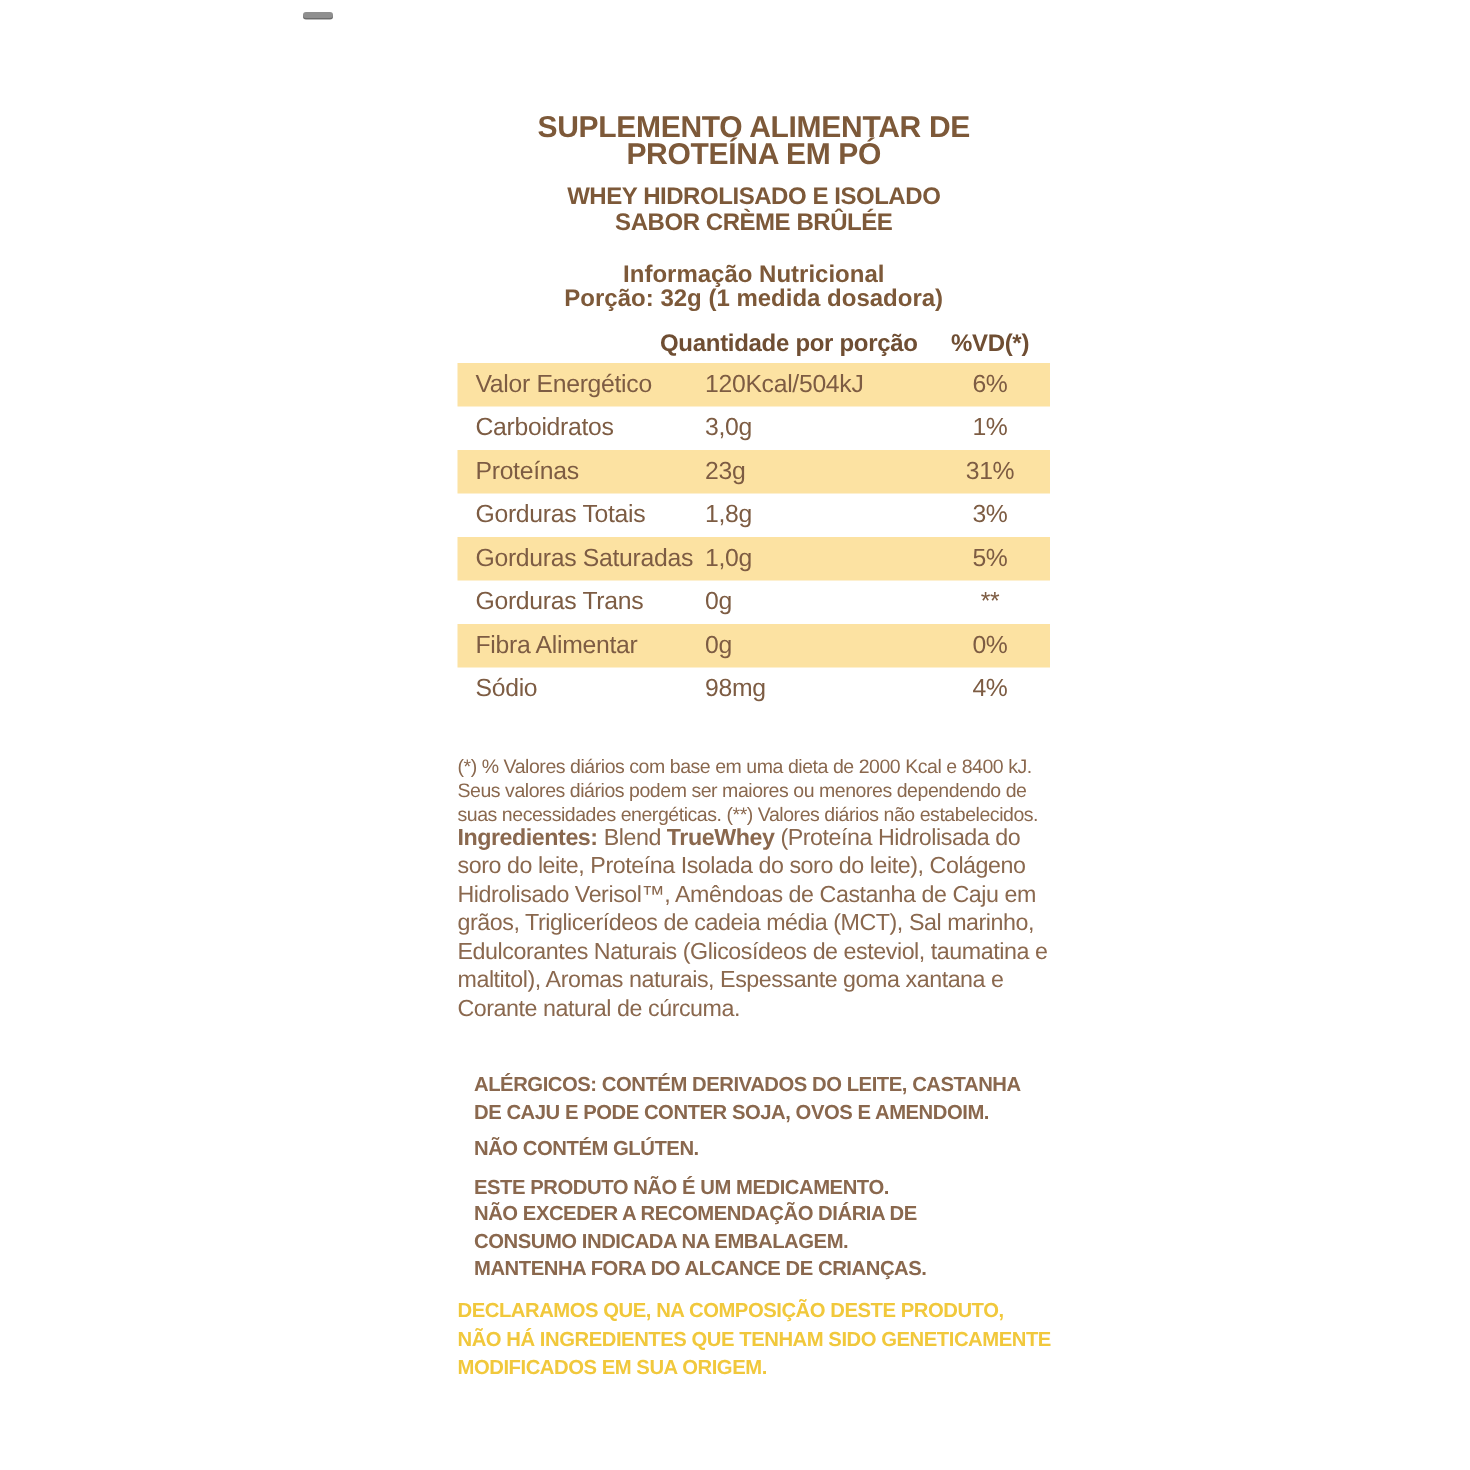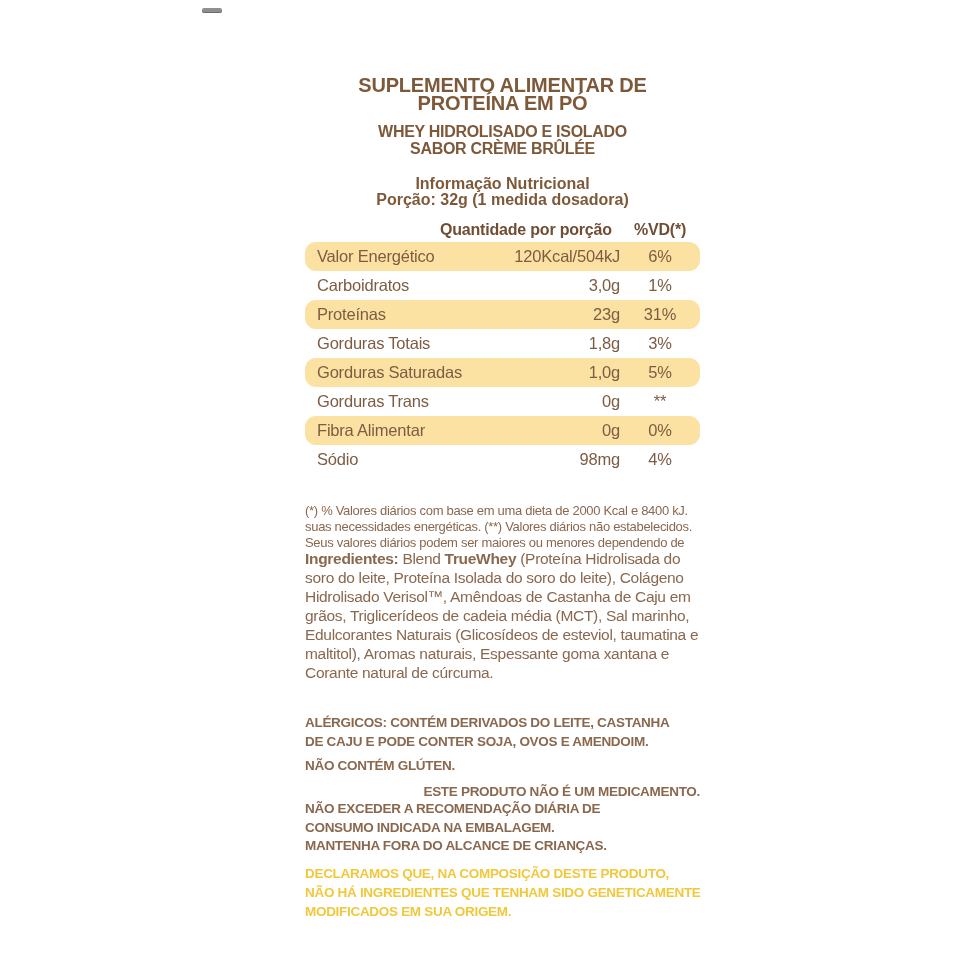--- a/index.html
+++ b/index.html
@@ -44,40 +44,40 @@
   }
   .t-head .t-label{flex:1;}
   .t-head .t-qty{width:150px;text-align:center;white-space:nowrap;}
   .t-head .t-qty > span{position:relative;left:-30px;}
   .t-head .t-vd{width:80px;text-align:center;white-space:nowrap;}
   .t-body{top:242px;}
   .t-row{
     display:flex;align-items:center;height:29px;
     font-size:16.5px;color:var(--table-brown);letter-spacing:-0.2px;
   }
-  .t-row.hl{background:var(--highlight-bg);border-radius:11px;}
+  .t-row.hl{background:var(--highlight-bg);}
   .t-row .t-label{flex:1;padding-left:12px;}
-  .t-row .t-qty{width:150px;text-align:right;}
+  .t-row .t-qty{width:150px;text-align:left;}
   .t-row .t-vd{width:80px;text-align:center;}
   .footnote{
     top:503px;font-size:13px;line-height:16px;letter-spacing:-0.3px;
     color:var(--body-brown);white-space:nowrap;
   }
   .ingredients{
     top:549px;width:400px;font-size:15.5px;line-height:19px;
     letter-spacing:-0.3px;color:var(--body-brown);
   }
   .ingredients strong{font-weight:bold;text-align:center;}
   .warn{
     font-size:13.5px;line-height:19px;font-weight:bold;
-    letter-spacing:-0.3px;color:var(--body-brown);white-space:nowrap;
+    letter-spacing:-0.3px;color:var(--body-brown);white-space:nowrap;margin-left:11px;
   }
   .w-allergens{top:713px;}
   .w-gluten{top:756px;}
-  .w-medicine{top:782px;text-align:right;}
+  .w-medicine{top:782px;}
   .w-daily{top:799px;}
   .w-children{top:836px;}
   .gmo{
     top:864px;font-size:13.5px;line-height:19px;font-weight:bold;
     letter-spacing:-0.3px;color:var(--gold-text);white-space:nowrap;
   }
 </style>
 </head>
 <body>
 
@@ -145,22 +145,22 @@
         </div>
         <div class="t-row">
           <span class="t-label">Sódio</span>
           <span class="t-qty">98mg</span>
           <span class="t-vd">4%</span>
         </div>
       </div>
 
     <div class="blk footnote">
         <div>(*) % Valores diários com base em uma dieta de 2000 Kcal e 8400 kJ.</div>
+        <div>Seus valores diários podem ser maiores ou menores dependendo de</div>
         <div>suas necessidades energéticas. (**) Valores diários não estabelecidos.</div>
-        <div>Seus valores diários podem ser maiores ou menores dependendo de</div>
       </div>
 
     <div class="blk ingredients"><strong>Ingredientes:</strong><span> Blend </span><strong>TrueWhey</strong><span> (Proteína Hidrolisada do soro do leite, Proteína Isolada do soro do leite), Colágeno Hidrolisado Verisol™, Amêndoas de Castanha de Caju em grãos, Triglicerídeos de cadeia média (MCT), Sal marinho, Edulcorantes Naturais (Glicosídeos de esteviol, taumatina e maltitol), Aromas naturais, Espessante goma xantana e Corante natural de cúrcuma.</span></div>
 
     <div class="blk warn w-allergens">
         <div>ALÉRGICOS: CONTÉM DERIVADOS DO LEITE, CASTANHA</div>
         <div>DE CAJU E PODE CONTER SOJA, OVOS E AMENDOIM.</div>
       </div>
     <div class="blk warn w-gluten">
         <div>NÃO CONTÉM GLÚTEN.</div>

